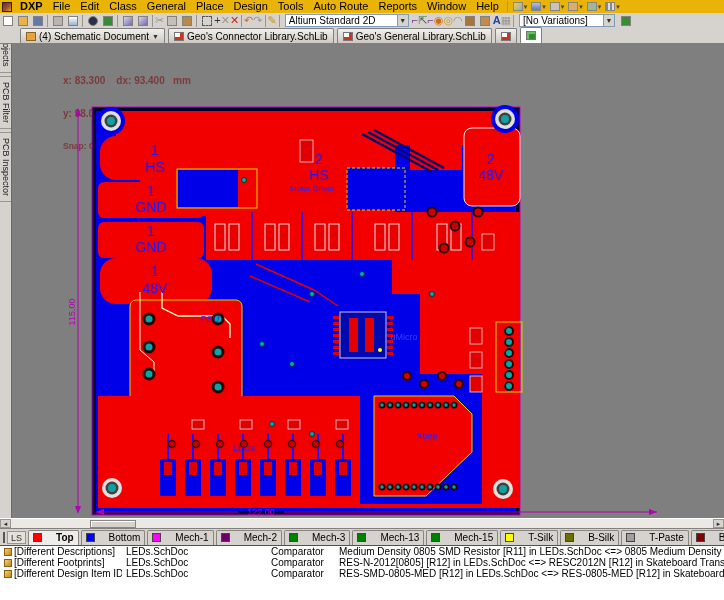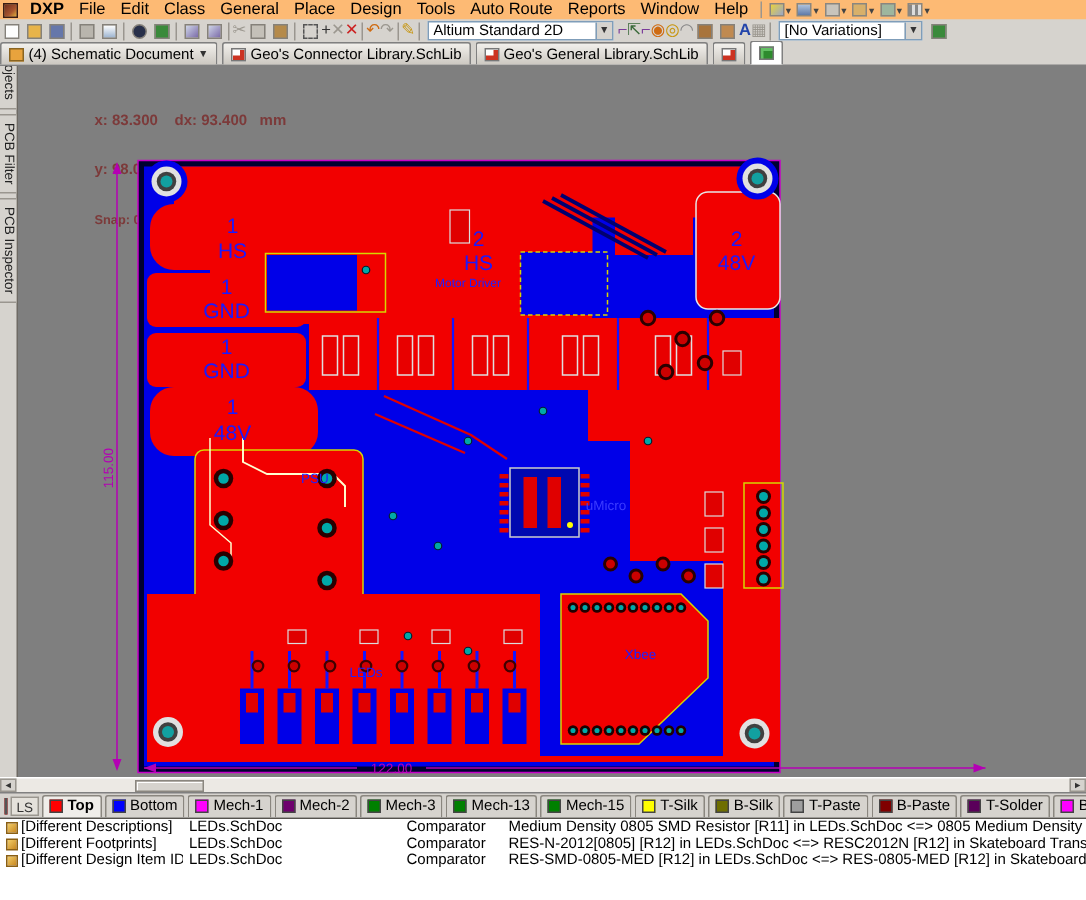--- a/index.html
+++ b/index.html
@@ -2,21 +2,21 @@
 <html><head>
 <meta charset="utf-8">
 <style>
   * { margin:0; padding:0; box-sizing:border-box; }
   html,body { width:724px; height:600px; overflow:hidden; background:#d6d3ce;
               font-family:"Liberation Sans", sans-serif; }
   .root { position:relative; width:724px; height:600px; background:#d6d3ce; }
 
   
   .menubar { position:absolute; top:0; left:0; width:724px; height:13px;
-             display:flex; align-items:center; font-size:11px; background:#fdba74; }
+             display:flex; align-items:center; font-size:11px; background:#eab308; }
   .appicon { width:10px; height:10px; margin:0 3px 0 2px;
              background:linear-gradient(135deg,#6b2e1f 0%,#a8542e 60%,#e2b13c 100%);
              border:1px solid #3a1d14; }
   .menuitem { padding:0 5px; height:13px; line-height:13px; color:#000; white-space:nowrap; }
   .menuitem.bold { font-weight:bold; }
   .mb-sep { width:1px; height:11px; background:#9a968f; margin:0 3px; }
   .mbtn { display:flex; align-items:center; margin:0 2px; height:12px; }
   .mbtn .mi { width:10px; height:9px; border:1px solid #8a867f; }
   .mbtn .car { font-size:7px; color:#444; margin-left:1px; }
   .mi.c1{background:linear-gradient(135deg,#e8d23c,#9aa6c8);} .mi.c2{background:#c8c4bc;}
@@ -38,21 +38,21 @@
   .glyph { border:none; width:auto; height:auto; font-size:11px; line-height:11px; }
   .dis { color:#9b978f; } .org { color:#cf6b12; } .red { color:#c22; } .yel { color:#c79610; }
   .combo { height:13px; background:#fff; border:1px solid #7f9db9; display:flex;
            align-items:center; font-size:10px; padding-left:3px; margin:0 3px; white-space:nowrap; }
   .combo .cv { flex:1; overflow:hidden; }
   .combo .drop { width:11px; height:11px; background:#d6d3ce; border-left:1px solid #7f9db9;
                  font-size:7px; display:flex; align-items:center; justify-content:center; color:#333; }
 
   
   .tabbar { position:absolute; top:28px; left:0; width:724px; height:16px; background:#d6d3ce;
-            border-bottom:1px solid #808080; display:flex; align-items:flex-end; }
+            border-bottom:1px solid #808080; display:flex; align-items:flex-end; padding-left:20px; }
   .doctab { height:15px; display:flex; align-items:center; gap:3px; padding:0 5px;
             border:1px solid #808080; border-bottom:none; border-radius:2px 2px 0 0;
             background:linear-gradient(#f2f0ec,#ccc8c1); font-size:10px; white-space:nowrap;
             margin-right:3px; color:#000; }
   .doctab.active { background:#fff; height:16px; }
   .ti { width:10px; height:9px; border:1px solid #777; flex:none; }
   .ti-folder { background:#e8a33d; border-color:#8a6420; }
   .ti-schlib { background:#fff; box-shadow:inset -3px -3px 0 0 #cc3322; }
   .ti-pcbdoc { background:#2e8b2e; box-shadow:inset 2px 2px 0 0 #63c063; }
   .tab-drop { font-size:7px; color:#333; }
@@ -78,21 +78,21 @@
             display:flex; align-items:center; justify-content:center; color:#333; flex:none; }
   .hthumb { position:absolute; left:90px; top:1px; width:46px; height:8px; background:#d6d3ce;
             border:1px solid #8a867f; box-shadow:inset 1px 1px 0 #fff; }
 
   
   .layerbar { position:absolute; top:528px; left:0; width:724px; height:17px; background:#d6d3ce;
               border-top:1px solid #808080; display:flex; align-items:center; font-size:10px; }
   .ls-swatch { width:34px; height:11px; background:#f00000; border:1px solid #555; margin:0 2px 0 3px; }
   .ls-label { border:1px solid #9a968f; background:#e4e1db; padding:0 3px; height:13px;
               line-height:12px; font-size:9px; color:#333; }
-  .ltab { display:flex; align-items:center; gap:3px; height:15px; padding:0 4px; margin-left:2px;
+  .ltab { display:flex; align-items:center; gap:14px; height:15px; padding:0 4px; margin-left:2px;
           border:1px solid #8a867f; border-bottom:none; border-radius:2px 2px 0 0;
           background:#d6d3ce; white-space:nowrap; }
   .ltab.active { background:#efede9; font-weight:bold; }
   .lswatch { width:9px; height:9px; border:1px solid #444; flex:none; }
 
   
   .msgpanel { position:absolute; top:545px; left:0; width:724px; height:55px; background:#fff;
               border-top:1px solid #55524d; }
   .msg-title { height:10px; background:#d6d3ce; border-bottom:1px solid #9a968f; font-size:9px;
                font-weight:bold; color:#222; display:flex; align-items:center; padding-left:2px; }

